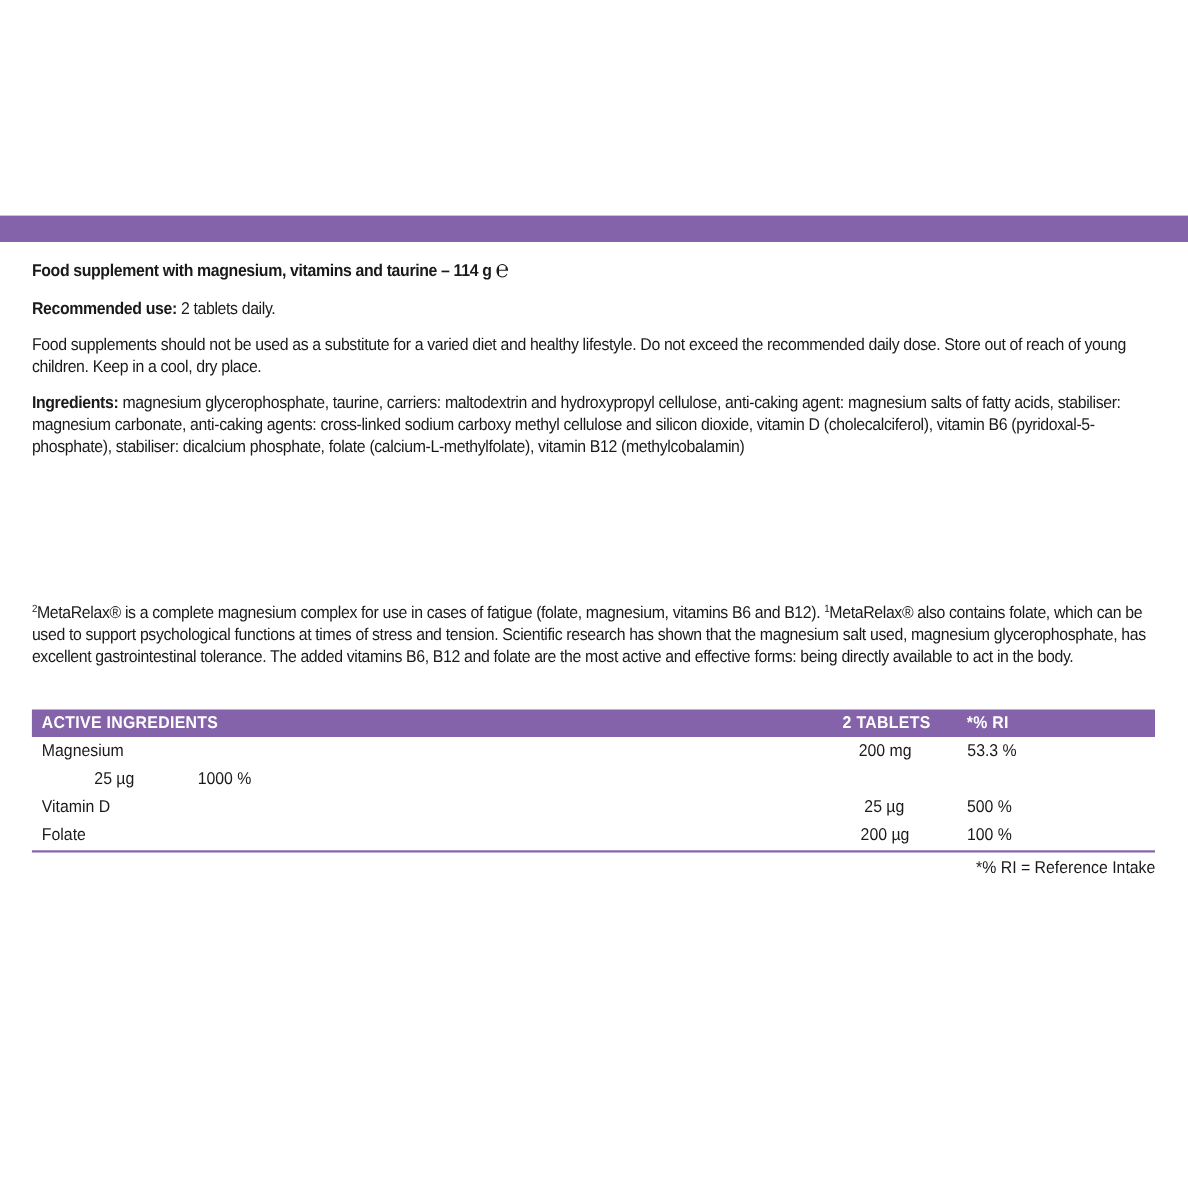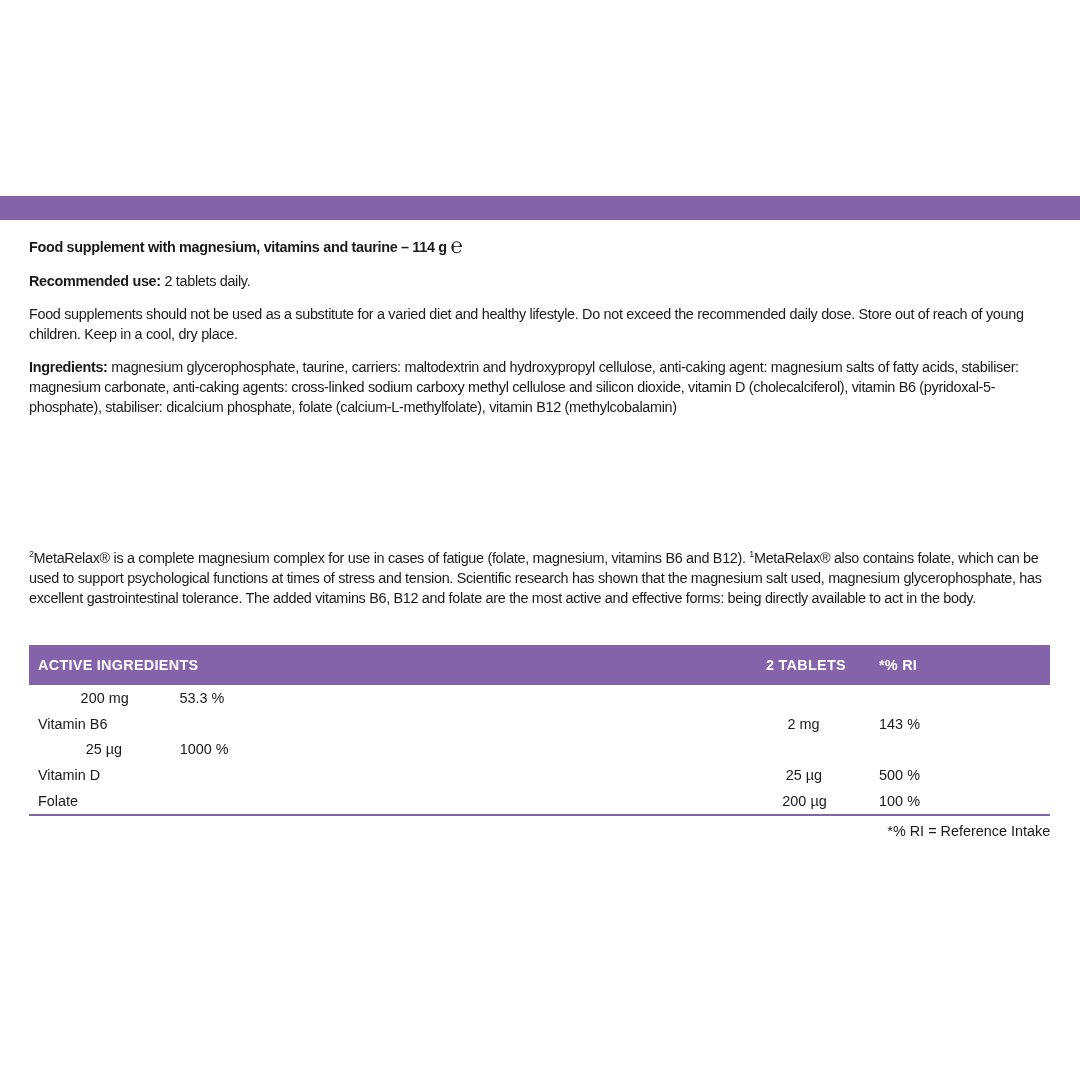--- a/index.html
+++ b/index.html
@@ -67,21 +67,21 @@
       vertical-align: 6px;
       line-height: 0;
     }
     .table {
       position: absolute;
       left: 29px;
       top: 645px;
       width: 1021px;
     }
     .thead {
-      height: 40px;
+      height: 25px;
       background: #8463aa;
       color: #ffffff;
       display: flex;
       align-items: center;
       font-weight: bold;
       font-size: 15.5px;
       letter-spacing: 0.3px;
     }
     .row {
       height: 25.8px;
@@ -131,27 +131,23 @@
 </div>
 
 <div class="table">
   <div class="thead">
     <div class="c1"><span class="cell-inner">ACTIVE INGREDIENTS</span></div>
     <div class="c2"><span class="cell-inner">2 TABLETS</span></div>
     <div class="c3"><span class="cell-inner">*% RI</span></div>
   </div>
   <div class="tbody">
     <div class="row">
+      <div class="c1"><span class="cell-inner">Magnesium</span></div>
       <div class="c2"><span class="cell-inner">200 mg</span></div>
       <div class="c3"><span class="cell-inner">53.3 %</span></div>
-    </div>
-    <div class="row">
-      <div class="c1"><span class="cell-inner">Vitamin B6</span></div>
-      <div class="c2"><span class="cell-inner">2 mg</span></div>
-      <div class="c3"><span class="cell-inner">143 %</span></div>
     </div>
     <div class="row">
       <div class="c2"><span class="cell-inner">25 µg</span></div>
       <div class="c3"><span class="cell-inner">1000 %</span></div>
     </div>
     <div class="row">
       <div class="c1"><span class="cell-inner">Vitamin D</span></div>
       <div class="c2"><span class="cell-inner">25 µg</span></div>
       <div class="c3"><span class="cell-inner">500 %</span></div>
     </div>

